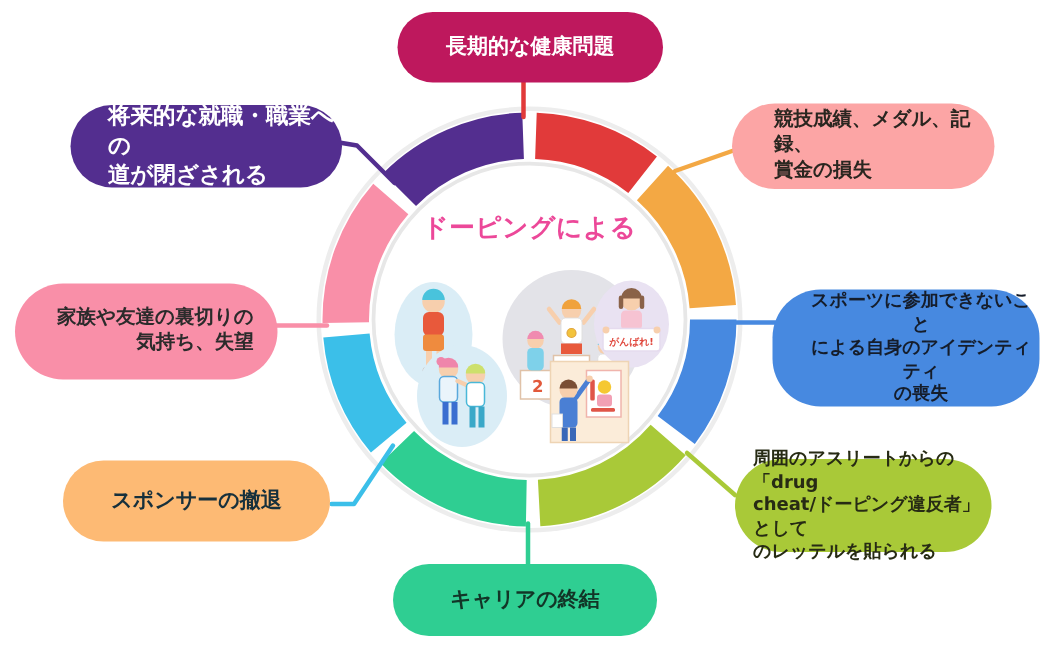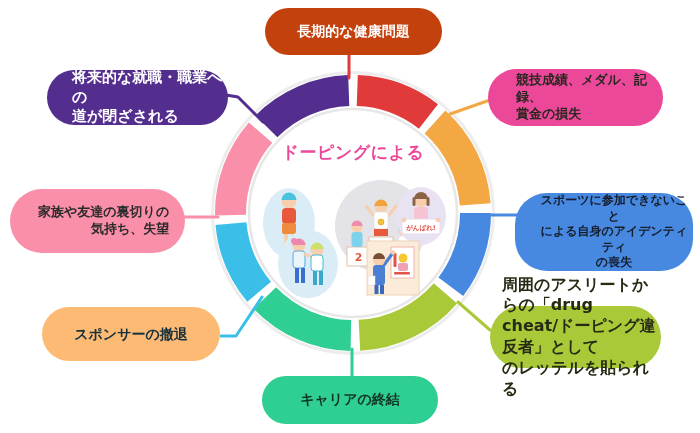--- a/index.html
+++ b/index.html
@@ -12,21 +12,21 @@
     position:absolute;display:flex;align-items:center;box-sizing:border-box;
     border-radius:32px;font-weight:700;line-height:1.3;z-index:3;
   }
   .pill-text{white-space:pre-line;}
   .p-top        {left:265px;top:8px;  width:177px;height:47px;justify-content:center;font-size:14px;}
   .p-topleft    {left:47px; top:70px; width:181px;height:55px;padding-left:25px;font-size:15px;}
   .p-topright   {left:488px;top:69px; width:175px;height:57px;padding-left:28px;font-size:13px;}
   .p-left       {left:10px; top:189px;width:175px;height:64px;padding-left:28px;font-size:13px;text-align:right;}
   .p-right      {left:515px;top:193px;width:178px;height:78px;padding-left:20px;font-size:12px;text-align:center;}
   .p-bottomleft {left:42px; top:307px;width:178px;height:54px;justify-content:center;font-size:14px;}
-  .p-bottomright{left:490px;top:306px;width:171px;height:62px;padding-left:12px;font-size:16px;}
+  .p-bottomright{left:490px;top:306px;width:171px;height:62px;padding-left:12px;font-size:12px;}
   .p-bottom     {left:262px;top:376px;width:176px;height:48px;justify-content:center;font-size:14px;}
   .center-title{
     position:absolute;left:243px;top:139px;width:220px;text-align:center;z-index:2;
     font-size:17px;font-weight:700;line-height:1.55;color:#ec4899;letter-spacing:.5px;
   }
 </style>
 </head>
 <body>
 
 <div class="canvas">
@@ -136,38 +136,38 @@
       <rect x="368" y="276" width="7" height="9" fill="#ffffff" stroke="#dddddd" stroke-width="0.6"></rect>
       <rect x="374.5" y="285" width="4" height="9" fill="#3a68b8"></rect>
       <rect x="380" y="285" width="4" height="9" fill="#3a68b8"></rect>
     </g>
   </svg>
 
   <div class="center-title">
     <div>ドーピングによる</div>
   </div>
 
-  <div class="pill p-top" style="background: #c2410c; color: rgb(255, 255, 255);">
+  <div class="pill p-top" style="background: #be185d; color: rgb(255, 255, 255);">
     <span class="pill-text">長期的な健康問題</span>
   </div>
-  <div class="pill p-topright" style="background: #ec4899; color: rgb(42, 38, 32);">
+  <div class="pill p-topright" style="background: #fca5a5; color: rgb(42, 38, 32);">
     <span class="pill-text">競技成績、メダル、記録、
 賞金の損失</span>
   </div>
   <div class="pill p-right" style="background: rgb(71, 137, 224); color: rgb(21, 29, 43);">
     <span class="pill-text">スポーツに参加できないこと
 による自身のアイデンティティ
 の喪失</span>
   </div>
   <div class="pill p-bottomright" style="background: rgb(169, 201, 56); color: rgb(39, 43, 20);">
     <span class="pill-text">周囲のアスリートからの「drug
 cheat/ドーピング違反者」として
 のレッテルを貼られる</span>
   </div>
-  <div class="pill p-bottom" style="background: rgb(47, 206, 146); color: rgb(18, 53, 39); font-family: Liberation Mono, monospace;">
+  <div class="pill p-bottom" style="background: rgb(47, 206, 146); color: rgb(18, 53, 39);">
     <span class="pill-text">キャリアの終結</span>
   </div>
   <div class="pill p-bottomleft" style="background: #fdba74; color: rgb(22, 48, 60);">
     <span class="pill-text">スポンサーの撤退</span>
   </div>
   <div class="pill p-left" style="background: rgb(249, 143, 168); color: rgb(43, 43, 43);">
     <span class="pill-text">家族や友達の裏切りの
 気持ち、失望</span>
   </div>
   <div class="pill p-topleft" style="background: rgb(83, 46, 143); color: rgb(255, 255, 255);">

